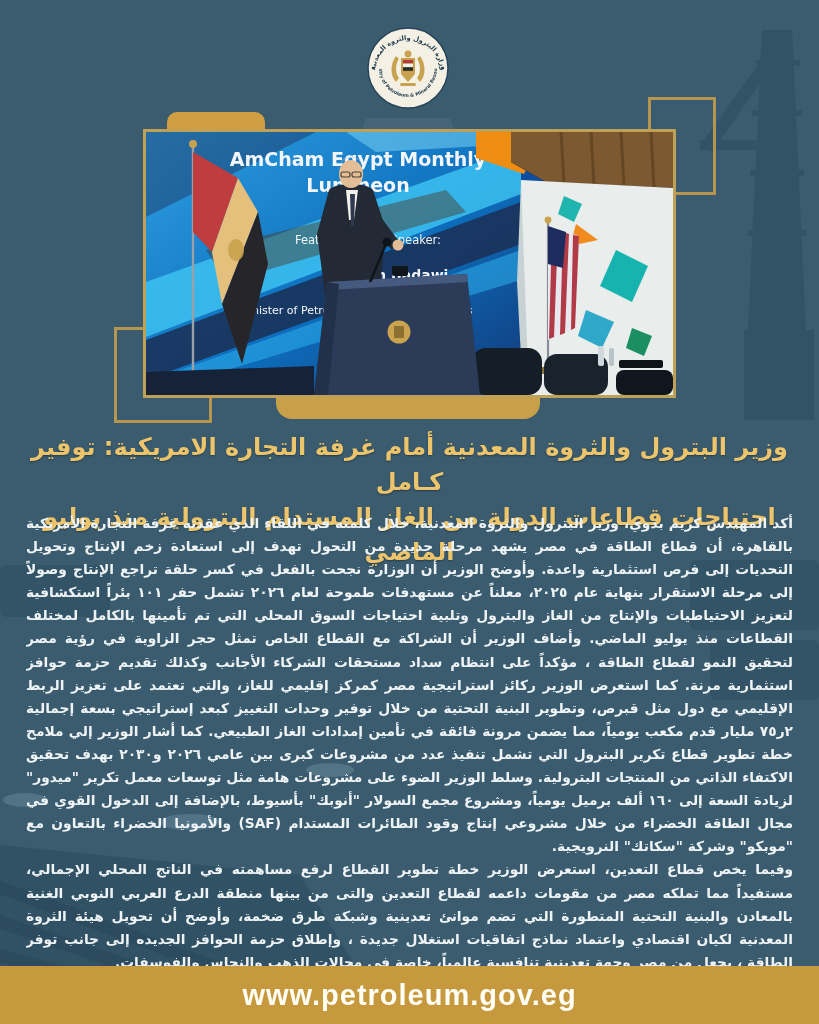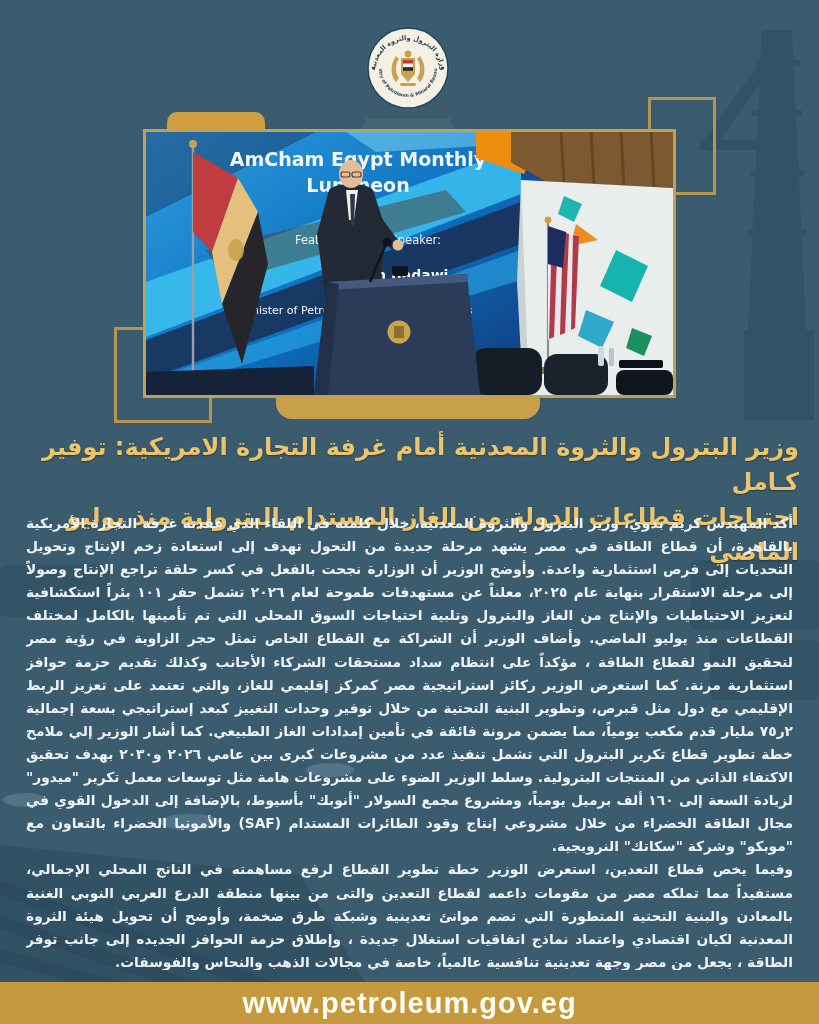--- a/index.html
+++ b/index.html
@@ -17,34 +17,34 @@
   .tab-top{position:absolute;left:167px;top:112px;width:98px;height:22px;background:#d09f44;border-radius:10px 10px 0 0;z-index:1;}
   .tab-bottom{position:absolute;left:276px;top:393px;width:264px;height:26px;background:#c9a04a;border-radius:0 0 16px 16px;z-index:1;}
   .photo{
     position:absolute;left:143px;top:129px;width:527px;height:263px;
     border:3px solid #bfa057;z-index:2;background:#0d4f9e;
   }
   .photo svg{display:block;}
   
   .headline{
     position:absolute;left:20px;right:20px;top:430px;z-index:3;
-    direction:rtl;color:#ecc46c;font-weight:700;
+    direction:rtl;text-align:center;color:#ecc46c;font-weight:700;
     font-size:24px;line-height:35px;
     text-shadow:0 1px 2px rgba(0,0,0,.35);
   }
   
   .article{
     position:absolute;left:26px;right:26px;top:512px;height:458px;overflow:hidden;z-index:3;
     direction:rtl;text-align:justify;color:#eef3f5;
     font-size:13.8px;line-height:23.1px;font-weight:600;
   }
   .article p{margin:0;}
   
   .footer{
-    position:absolute;left:0;right:0;bottom:0;height:42px;background:#c6993e;z-index:3;
+    position:absolute;left:0;right:0;bottom:0;height:58px;background:#c6993e;z-index:3;
     display:flex;align-items:center;justify-content:center;margin-top:34px;
   }
   .footer .url{
     color:#fffef4;font-weight:bold;font-size:29px;letter-spacing:1px;
     font-family:"Liberation Sans","DejaVu Sans",sans-serif;
   }
 </style>
 </head>
 <body>
 

